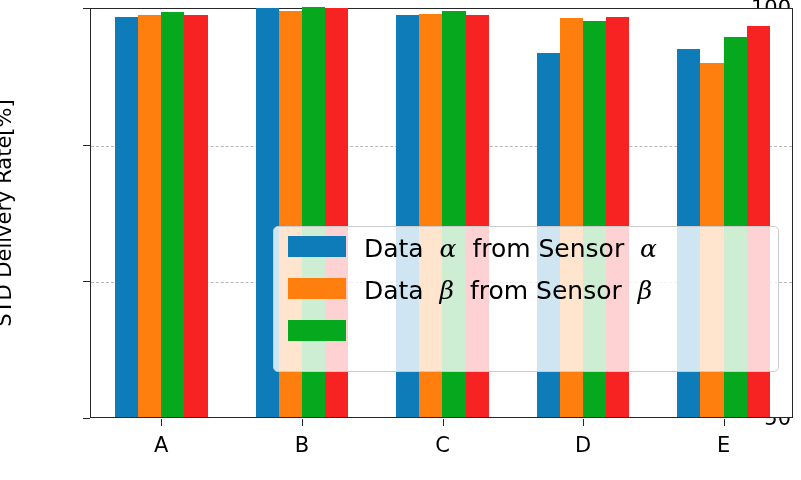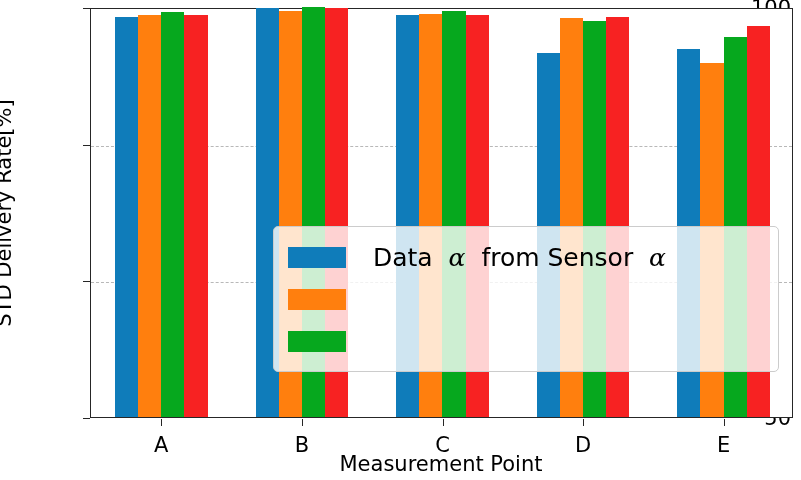--- a/index.html
+++ b/index.html
@@ -80,43 +80,41 @@
     position:absolute;
     left:273px;top:226px;
     width:506px;
     background:rgba(255,255,255,0.80);
     border:1px solid #cccccc;
     border-radius:5px;
     padding:9px 12px 9px 14px;
     box-sizing:border-box;
   }
   .legend-row{
-    display:flex;align-items:center;
+    display:flex;align-items:flex-start;
     height:42px;
-    gap:9px;
   }
   .legend-swatch{
     width:58px;height:21px;
     flex:0 0 auto;
     margin-right:18px;
   }
   .legend-text{
     font-size:25px;color:#000;
     white-space:pre;
     line-height:1;
   }
   .gl{font-family:"DejaVu Serif", serif;font-style:italic;}
 </style>
 </head>
 <body>
 
 <div id="figure">
 
   <div id="ylabel">STD Delivery Rate[%]</div>
-  <div id="xlabel">Measurement Point</div>
 
   <div id="yticks-container">
       <div class="ytick-label" style="top: 418px;">50</div>
       <div class="ytick-mark" style="position: absolute; left: 83px; top: 418px; width: 7px; border-top: 1.6px solid rgb(38, 38, 38);"></div>
       <div class="ytick-label" style="top: 281.333px;">80</div>
       <div class="ytick-mark" style="position: absolute; left: 83px; top: 281.333px; width: 7px; border-top: 1.6px solid rgb(38, 38, 38);"></div>
       <div class="ytick-label" style="top: 144.667px;">90</div>
       <div class="ytick-mark" style="position: absolute; left: 83px; top: 144.667px; width: 7px; border-top: 1.6px solid rgb(38, 38, 38);"></div>
       <div class="ytick-label" style="top: 8px;">100</div>
       <div class="ytick-mark" style="position: absolute; left: 83px; top: 8px; width: 7px; border-top: 1.6px solid rgb(38, 38, 38);"></div>
@@ -173,19 +171,20 @@
       </div>
   </div>
 
   <div id="legend">
       <div class="legend-row">
         <span class="legend-swatch" style="background: rgb(15, 124, 186);"></span>
         <span class="legend-text">Data  <span class="gl">α</span>  from Sensor  <span class="gl">α</span></span>
       </div>
       <div class="legend-row">
         <span class="legend-swatch" style="background: rgb(255, 127, 14);"></span>
+        <span class="legend-text">Data  <span class="gl">β</span>  from Sensor  <span class="gl">β</span></span>
       </div>
       <div class="legend-row">
         <span class="legend-swatch" style="background: rgb(6, 168, 30);"></span>
       </div>
     </div>
 
 </div>
 
 </body></html>

